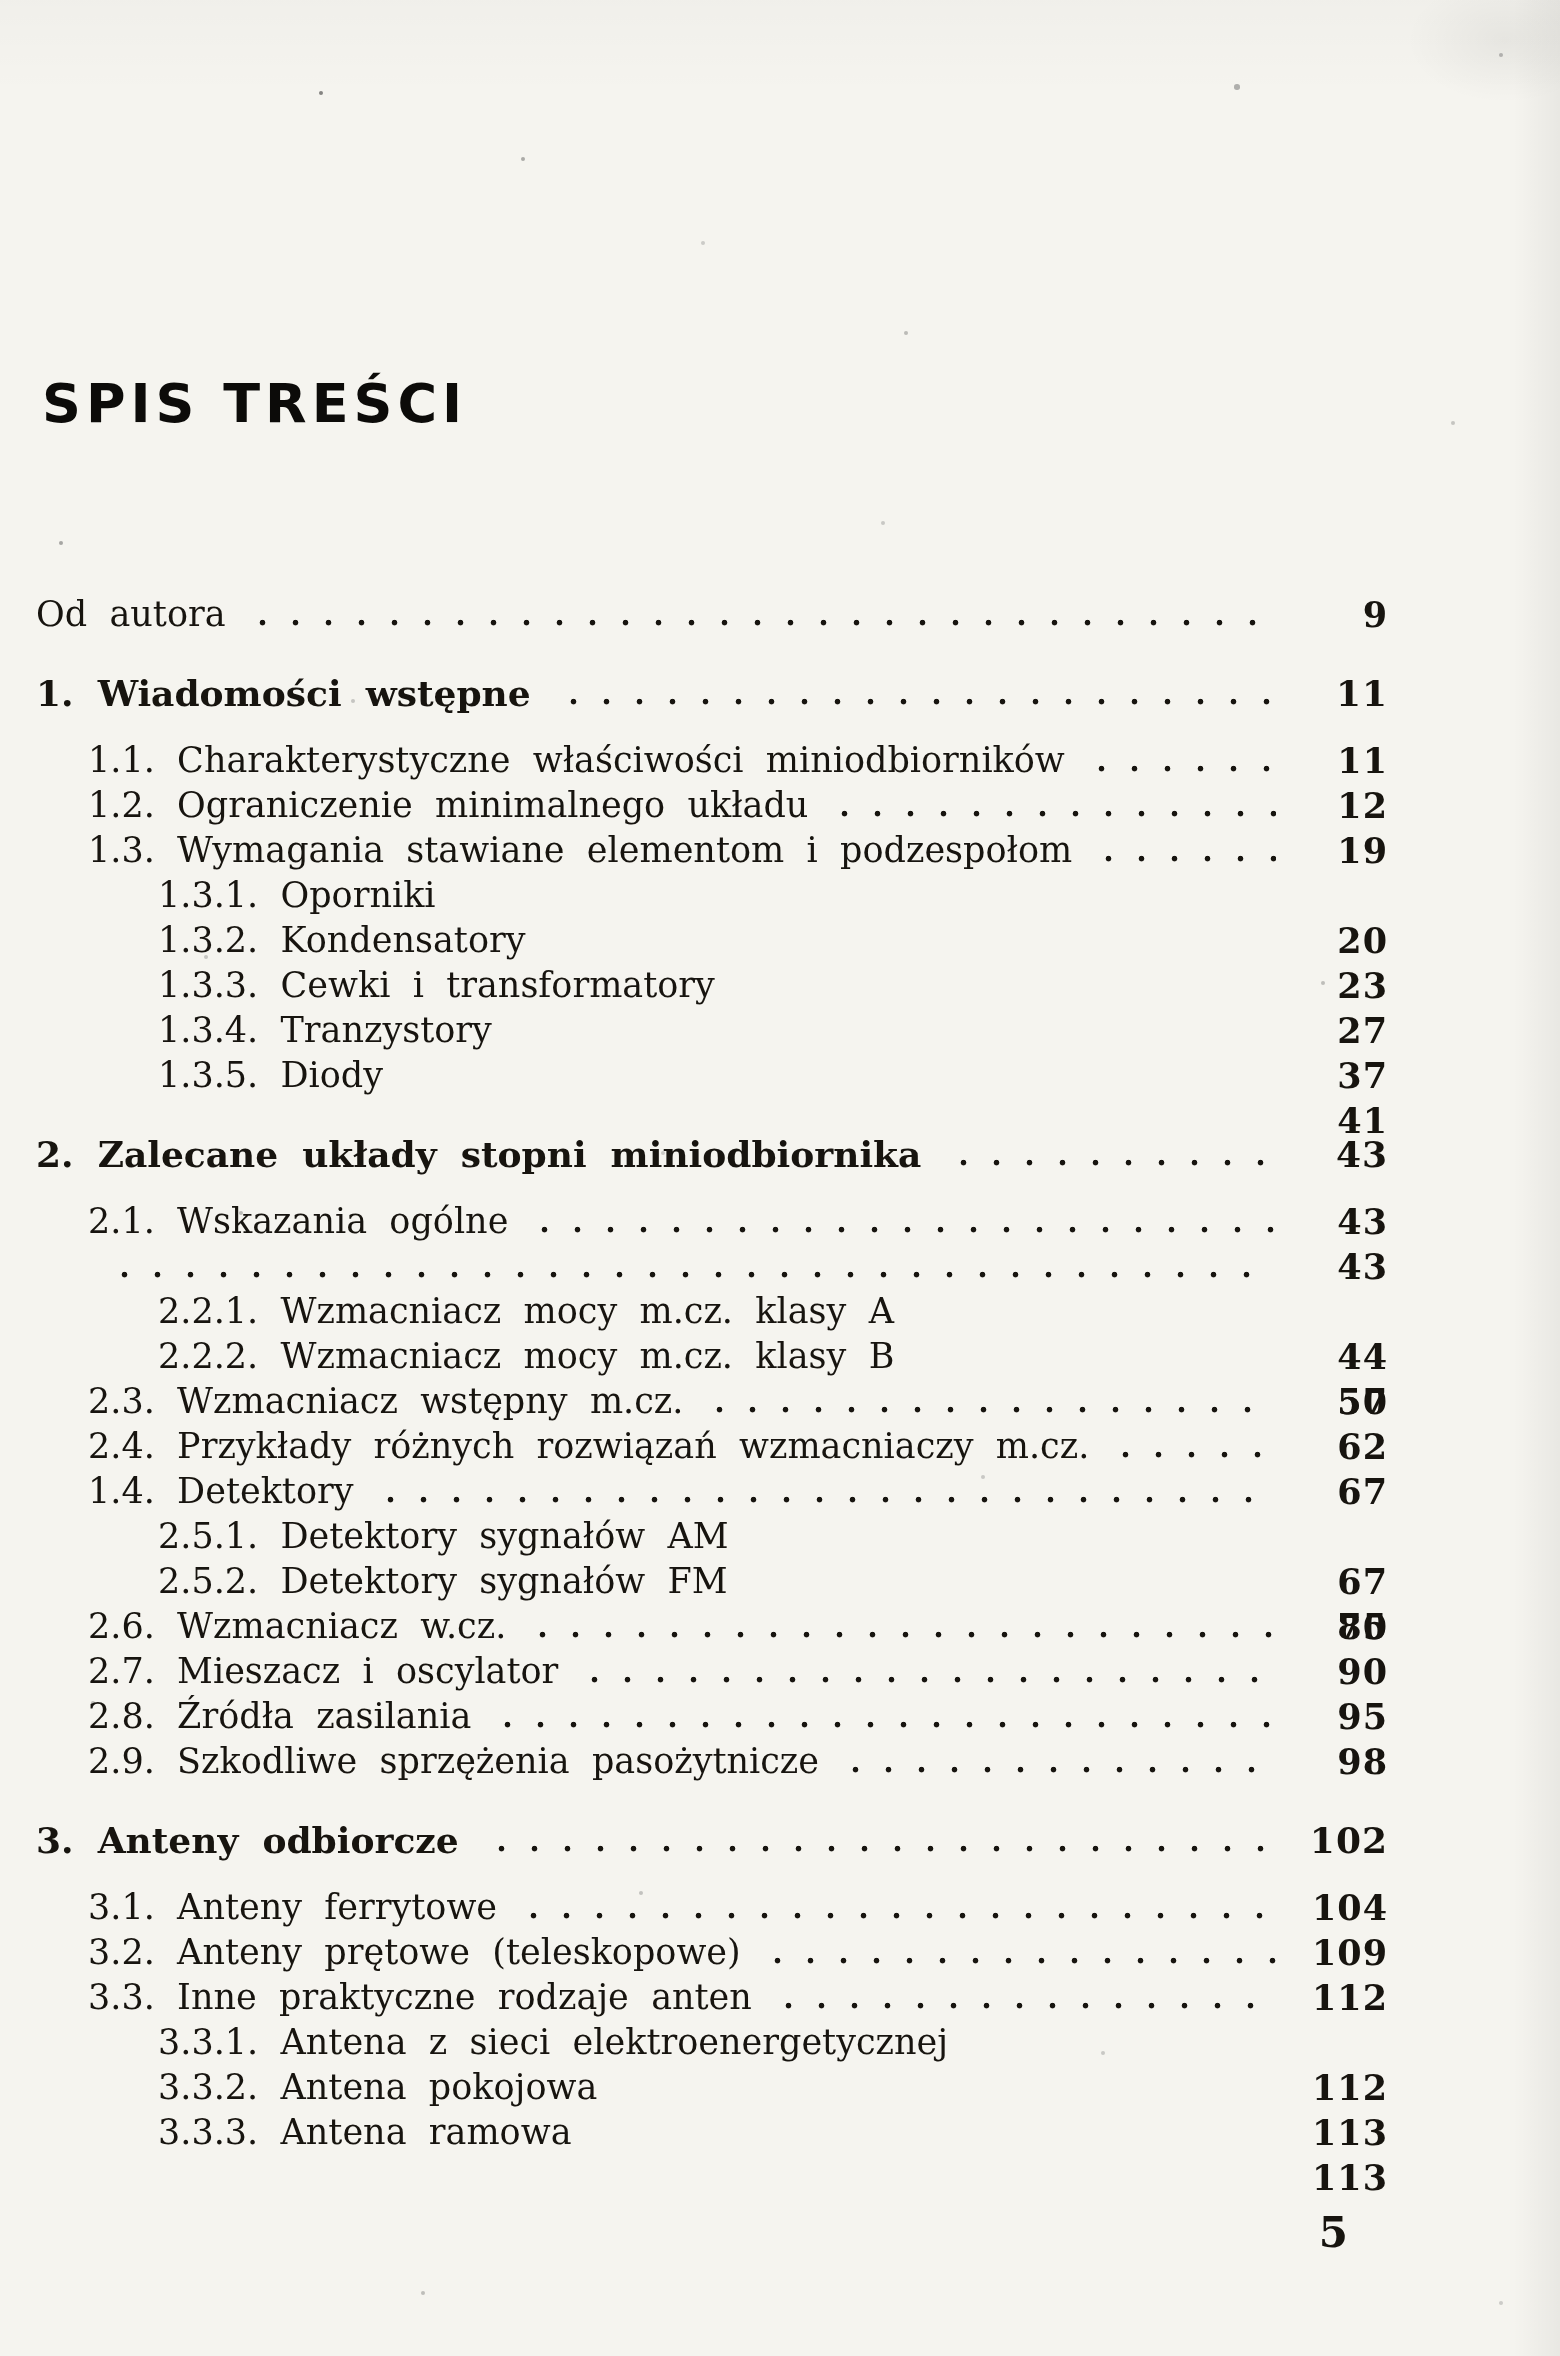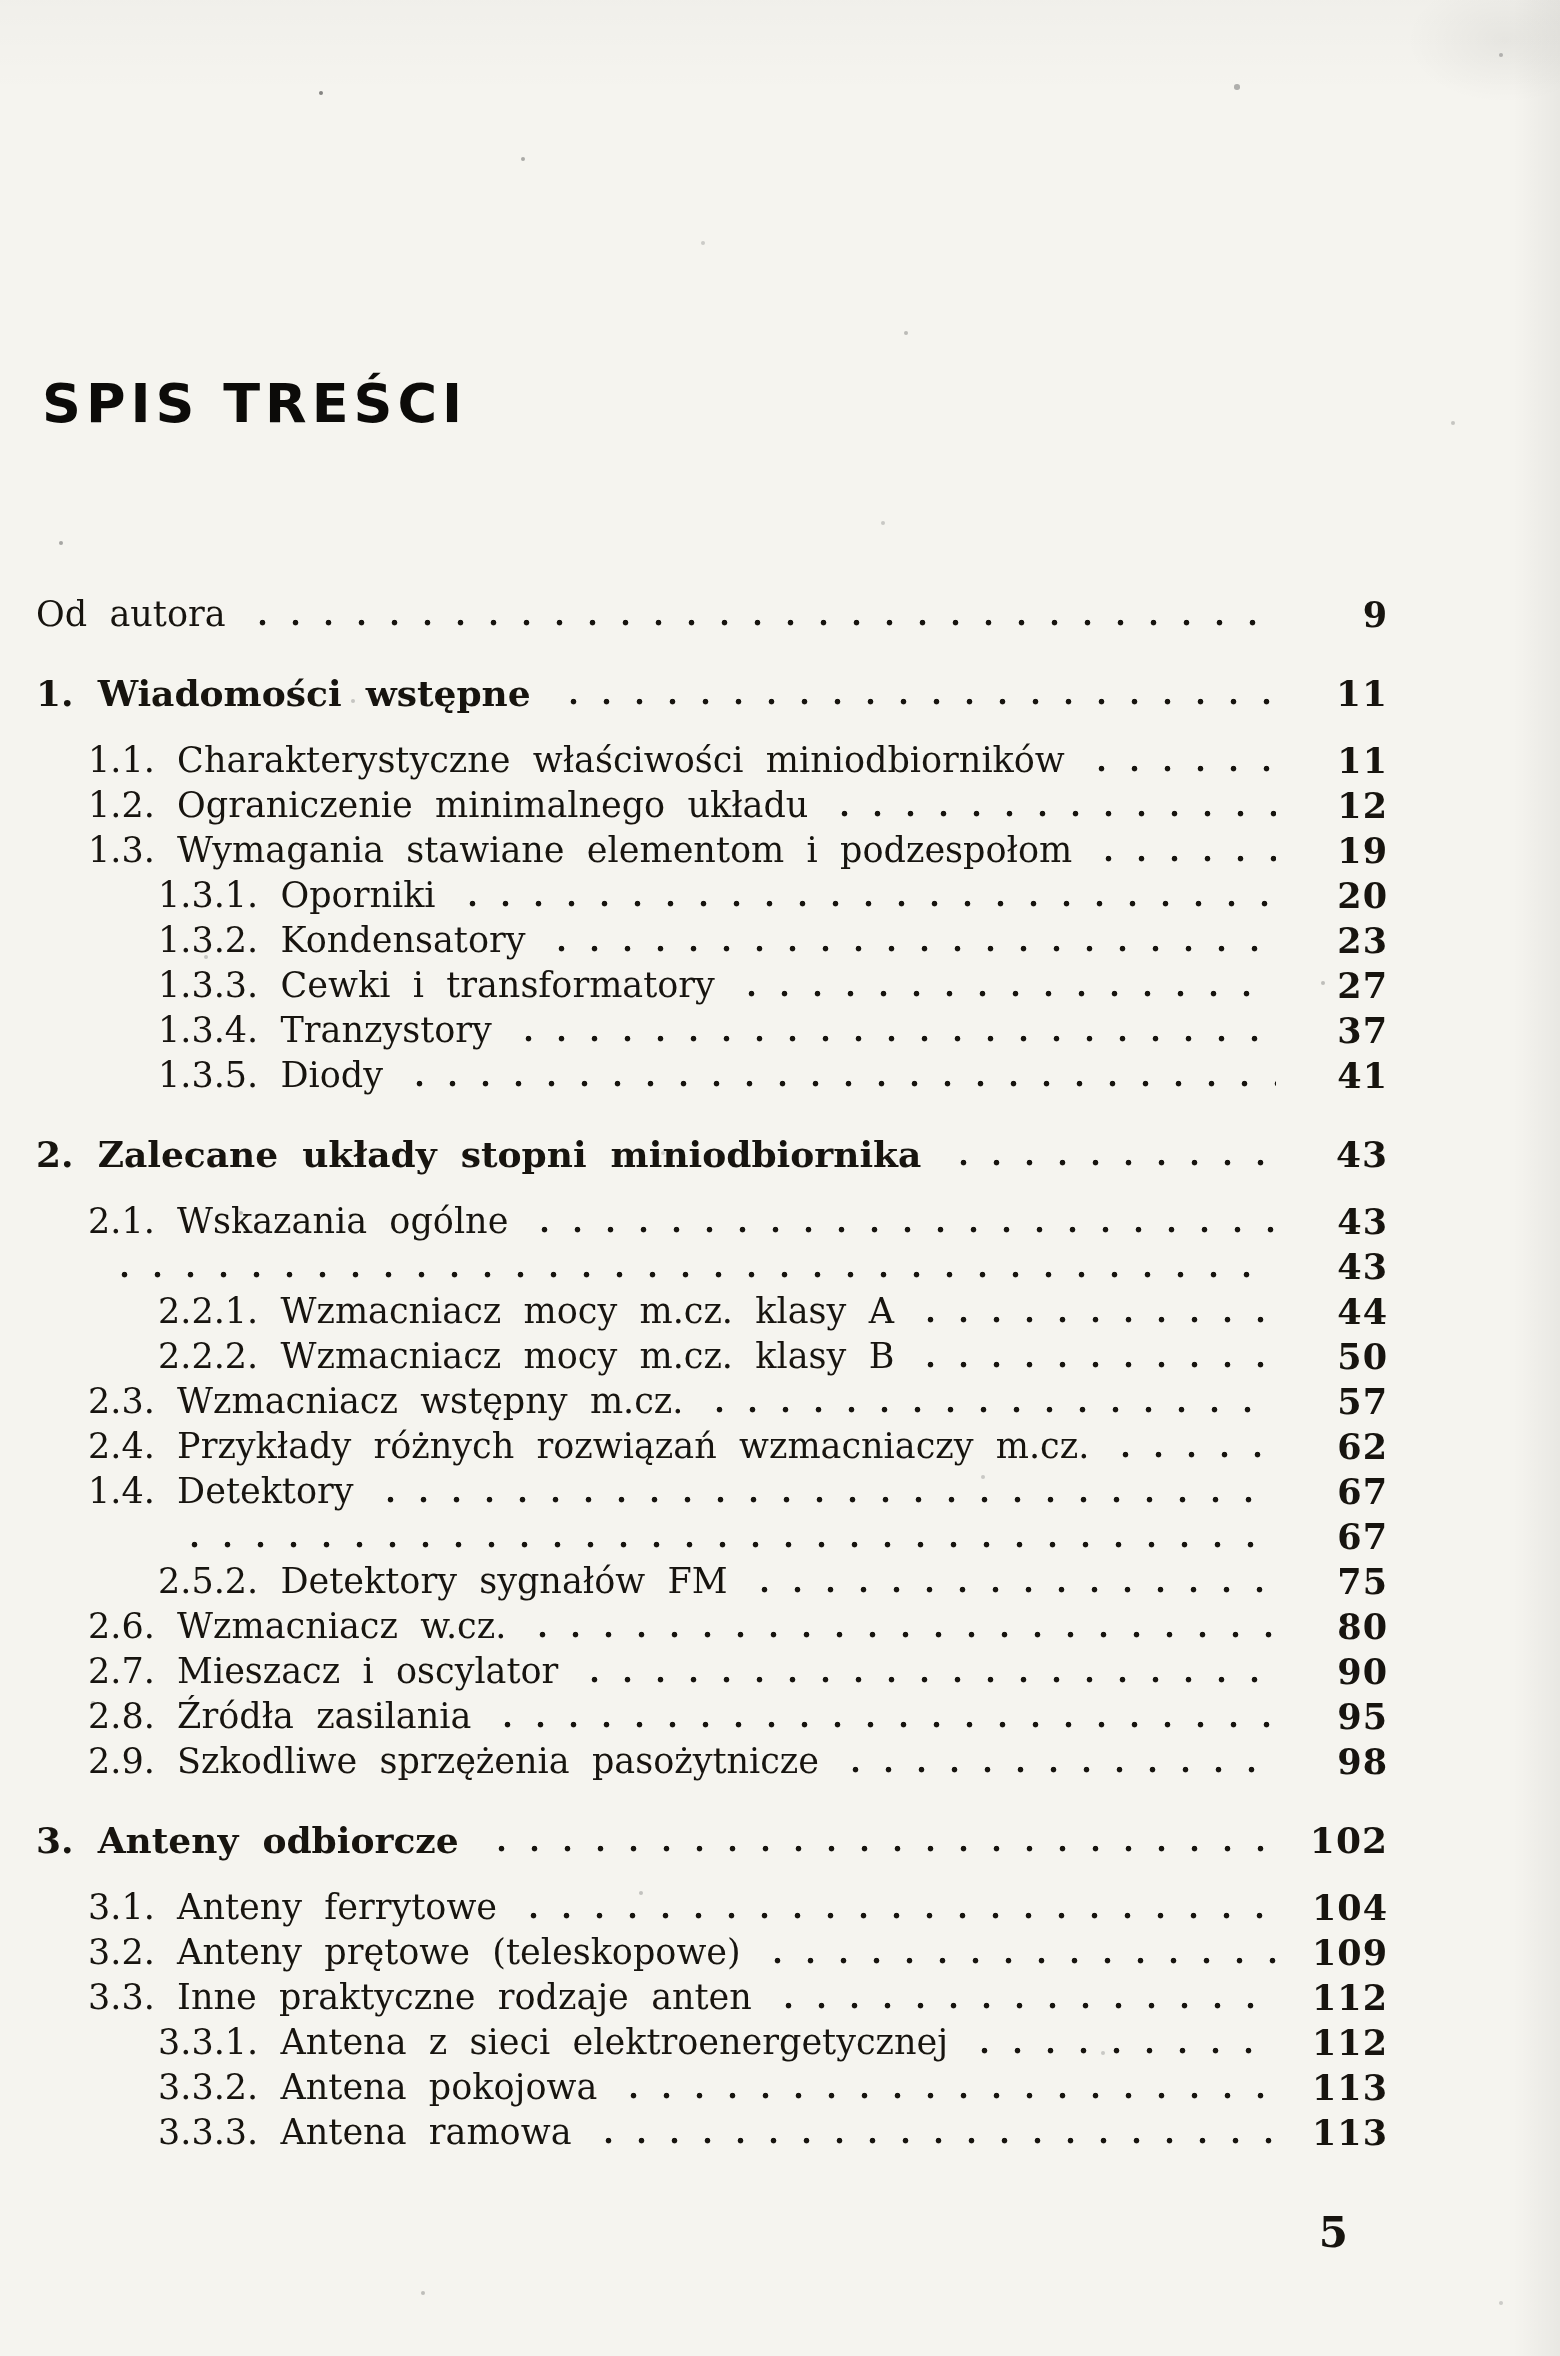--- a/index.html
+++ b/index.html
@@ -79,21 +79,21 @@
     background-position: 0 0;
   }
   .row .page {
     flex: 0 0 auto;
     min-width: 96px;
     text-align: right;
     font-weight: bold;
     letter-spacing: 1px;
   }
   .lvl1 { padding-left: 52px; }
-  .lvl2 { padding-left: 122px; }
+  .lvl2 { padding-left: 122px; flex-direction: column; }
   .chapter {
     font-weight: bold;
     font-size: 36px;
     margin-top: 34px;
     margin-bottom: 22px;
     gap: 6px;
   }
   .book-folio {
     position: absolute;
     right: 212px; top: 2208px;
@@ -212,20 +212,21 @@
     <span class="page">62</span>
   </div>
 
   <div class="row lvl1">
     <span class="label">1.4. Detektory</span>
     <span class="leader"></span>
     <span class="page">67</span>
   </div>
 
   <div class="row lvl2">
+    <span class="label">2.5.1. Detektory sygnałów AM</span>
     <span class="leader"></span>
     <span class="page">67</span>
   </div>
 
   <div class="row lvl2">
     <span class="label">2.5.2. Detektory sygnałów FM</span>
     <span class="leader"></span>
     <span class="page">75</span>
   </div>
 

